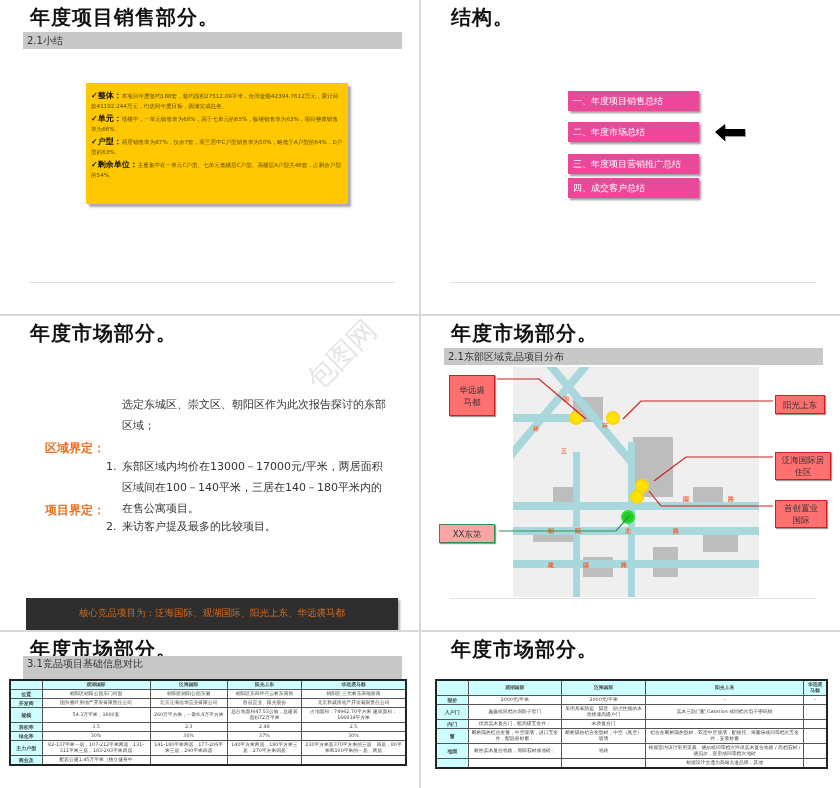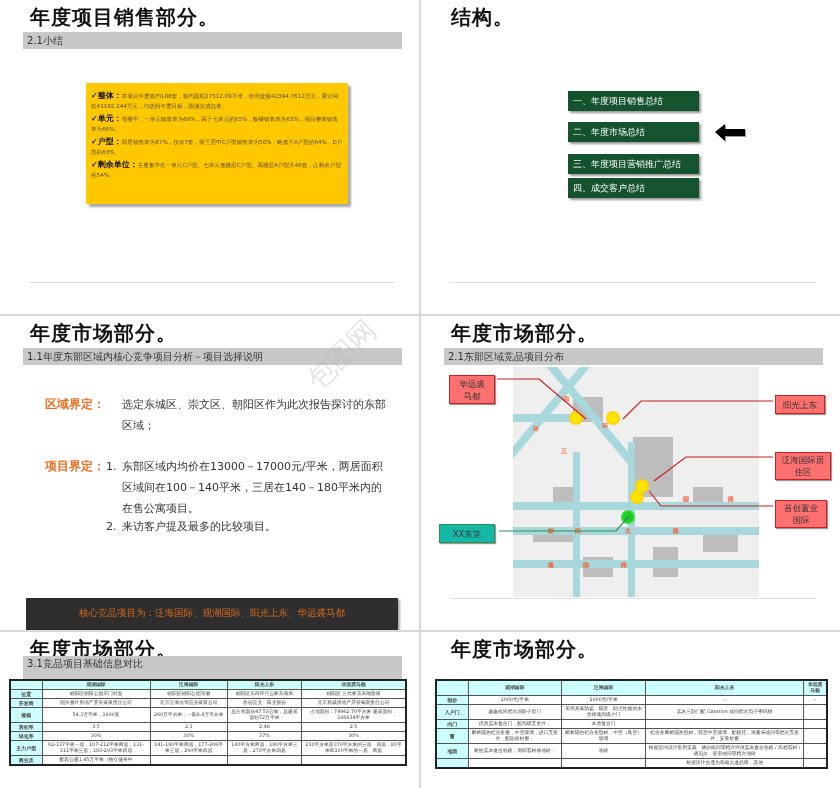--- a/index.html
+++ b/index.html
@@ -15,34 +15,34 @@
   .subbar { position: absolute; left: 23px; top: 32px; width: 379px; height: 17px; background: #c8c8c8; font-size: 10px; color: #333; padding-left: 4px; line-height: 17px; }
   .footer-line { position: absolute; left: 29px; top: 282px; width: 366px; height: 1px; background: #e0e0e0; }
   .watermark { position: absolute; color: rgba(180,180,180,0.35); font-size: 28px; transform: rotate(-45deg); font-family: "DejaVu Sans", sans-serif; }
 
   
   .yellowbox { position: absolute; left: 86px; top: 83px; width: 262px; height: 121px; background: #ffc800; box-shadow: 3px 3px 2px #aaa; padding: 7px 5px; font-size: 5.6px; color: #5a4a00; line-height: 10px; }
   .yellowbox .lbl { font-family: "DejaVu Serif", serif; font-weight: bold; font-size: 8px; color: #111; }
   .yellowbox p { margin-bottom: 2px; }
 
   
-  .menu-btn { position: absolute; left: 147px; width: 131px; height: 20px; background: #14532d; color: #fff; font-family: "DejaVu Serif", serif; font-size: 9px; line-height: 20px; padding-left: 5px; box-shadow: 2px 2px 2px #999; }
+  .menu-btn { position: absolute; left: 147px; width: 131px; height: 20px; background: #ec4899; color: #fff; font-family: "DejaVu Serif", serif; font-size: 9px; line-height: 20px; padding-left: 5px; box-shadow: 2px 2px 2px #999; }
   .arrow { position: absolute; left: 292px; top: 123px; width: 34px; height: 20px; }
 
   
-  .lbl-orange { position: absolute; font-size: 12px; color: #e87020; font-weight: bold; }
+  .lbl-orange { position: absolute; font-size: 12px; color: #e87020; font-weight: bold; margin-top: 44px; }
   .body-text { position: absolute; font-size: 11px; color: #333; line-height: 21px; }
   .darkbar { position: absolute; left: 26px; top: 282px; width: 372px; height: 32px; background: #2e2e2e; color: #d96a1a; font-size: 9.5px; text-align: center; line-height: 30px; box-shadow: 2px 2px 2px #aaa; }
 
   
   .map { position: absolute; left: 92px; top: 51px; width: 246px; height: 230px; background: #efefef; overflow: hidden; }
   .map .block { position: absolute; background: #bdbdbd; }
   .road { position: absolute; background: #a8d8dc; }
   .callout { position: absolute; background: #ff7070; border: 1.5px solid #cc1f1f; color: #333; font-size: 8.5px; text-align: center; line-height: 12px; box-shadow: 1px 1px 1px #999; display: flex; align-items: center; justify-content: center; }
-  .callout.green { background: #14b8a6; border-color: #2f8f4f; }
+  .callout.green { background: #fca5a5; border-color: #2f8f4f; }
   .star { position: absolute; width: 10px; height: 10px; border-radius: 50%; background: #ffe400; box-shadow: 0 0 0 2px #ffd400; }
   .star.green { background: #22cc22; box-shadow: 0 0 0 2px #33dd33; }
   .rc { position: absolute; color: #ff5a2a; font-size: 6px; font-weight: bold; }
 
   
   .tbl { position: absolute; left: 9px; top: 47px; width: 398px; border-collapse: collapse; font-size: 4.8px; color: #444; background: #fff; border: 2px solid #222; }
   .tbl td, .tbl th { border: 1px solid #555; text-align: center; padding: 1px 2px; vertical-align: middle; line-height: 6px; }
   .tbl th { background: #ccffff; font-weight: bold; height: 9px; }
   .tbl td.rh { background: #ccffff; font-weight: bold; font-size: 5px; width: 32px; }
 </style>
@@ -69,21 +69,20 @@
   <div class="menu-btn" style="top:178px">四、成交客户总结</div>
   <svg class="arrow" viewBox="0 0 34 20">
     <polygon points="2,9 12,1 12,6 32,6 32,13 12,13 12,18" fill="#999" transform="translate(1,1)"></polygon>
     <polygon points="2,9 12,1 12,6 32,6 32,13 12,13 12,18" fill="#000"></polygon>
   </svg>
   <div class="footer-line"></div>
 </div>
 
 <div class="slide s3">
   <div class="title">年度市场部分。</div>
-  <div class="subbar">1.1年度东部区域内核心竞争项目分析－项目选择说明</div>
   <div class="watermark" style="left:300px;top:20px">包图网</div>
   <div class="lbl-orange" style="left:45px;top:80px">区域界定：</div>
   <div class="body-text" style="left:122px;top:78px;width:270px">选定东城区、崇文区、朝阳区作为此次报告探讨的东部区域；</div>
   <div class="lbl-orange" style="left:45px;top:142px">项目界定：</div>
   <div class="body-text" style="left:106px;top:140px">1.</div>
   <div class="body-text" style="left:122px;top:140px;width:270px">东部区域内均价在13000－17000元/平米，两居面积区域间在100－140平米，三居在140－180平米内的在售公寓项目。</div>
   <div class="body-text" style="left:106px;top:200px">2.</div>
   <div class="body-text" style="left:122px;top:200px;width:270px">来访客户提及最多的比较项目。</div>
   <div class="darkbar">核心竞品项目为：泛海国际、观湖国际、阳光上东、华远裘马都</div>
 </div>
@@ -129,21 +128,21 @@
     <span class="rc" style="left:170px;top:128px">国</span>
     <span class="rc" style="left:215px;top:128px">路</span>
   </div>
   <svg style="position:absolute;left:0;top:0;width:419px;height:314px;pointer-events:none">
     <polyline points="76,63 118,63 165,103" fill="none" stroke="#cc1f1f" stroke-width="1.2"></polyline>
     <polyline points="352,85 220,85 202,103" fill="none" stroke="#cc1f1f" stroke-width="1.2"></polyline>
     <polyline points="352,141 265,141 233,165" fill="none" stroke="#cc1f1f" stroke-width="1.2"></polyline>
     <polyline points="352,190 240,190 228,175" fill="none" stroke="#cc1f1f" stroke-width="1.2"></polyline>
     <polyline points="78,215 195,215 208,200" fill="none" stroke="#2f8f4f" stroke-width="1.2"></polyline>
   </svg>
-  <div class="callout" style="left:28px;top:59px;width:46px;height:29px;white-space:pre">华远裘
+  <div class="callout" style="left:28px;top:59px;width:46px;height:41px;white-space:pre">华远裘
 马都</div>
   <div class="callout" style="left:354px;top:79px;width:50px;height:19px">阳光上东</div>
   <div class="callout" style="left:354px;top:136px;width:56px;height:28px;white-space:pre">泛海国际居
 住区</div>
   <div class="callout" style="left:354px;top:184px;width:52px;height:28px;white-space:pre">首创置业
 国际</div>
   <div class="callout green" style="left:18px;top:208px;width:56px;height:19px">XX东第</div>
   <div class="footer-line"></div>
 </div>
 

